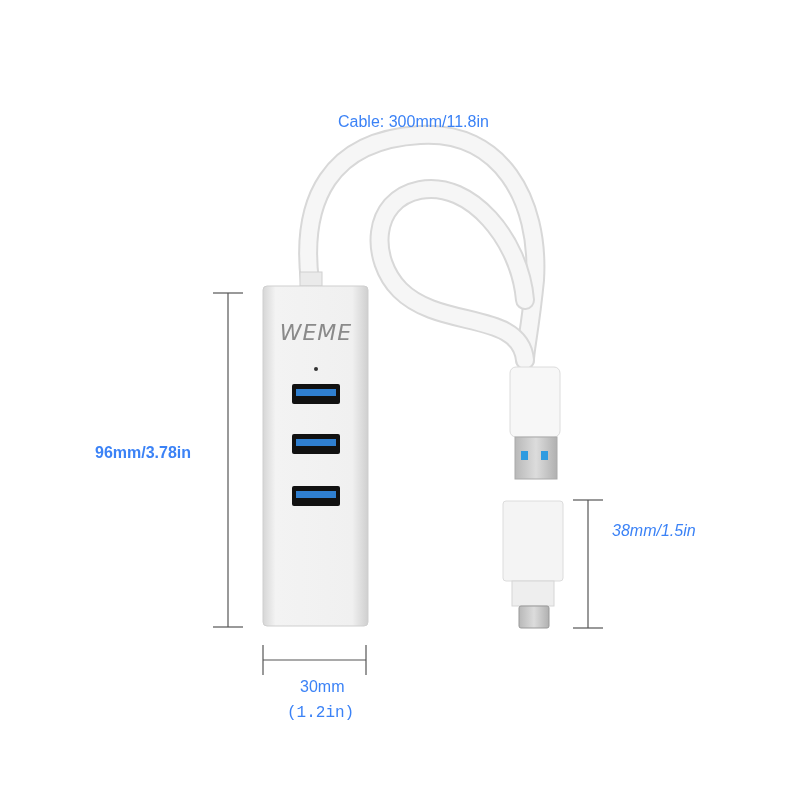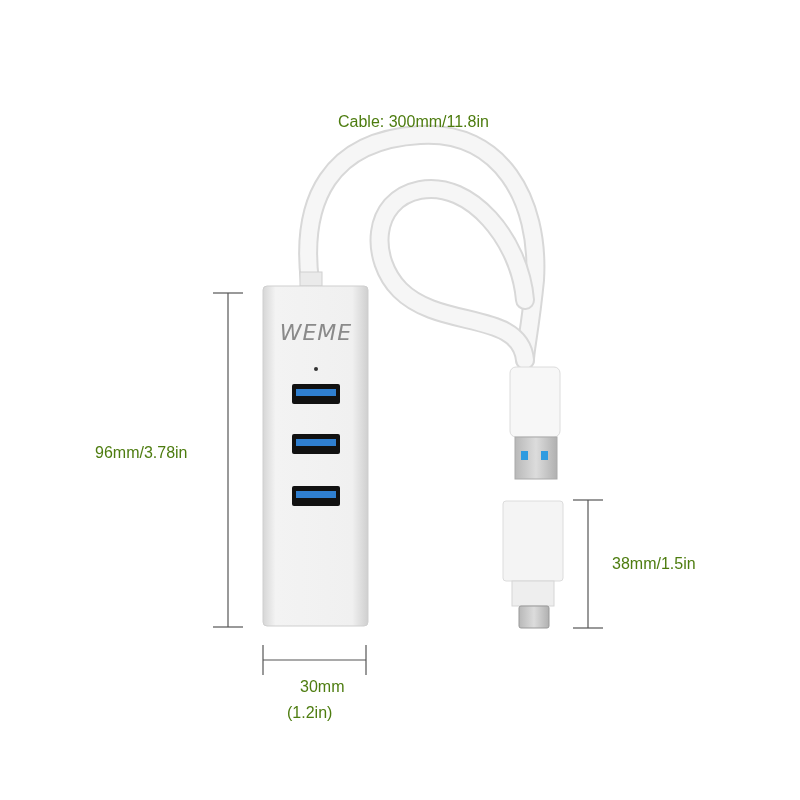--- a/index.html
+++ b/index.html
@@ -1,17 +1,17 @@
 <!DOCTYPE html>
 <html><head>
 <meta charset="utf-8">
 <style>
   html,body{margin:0;padding:0;background:#ffffff;}
   body{width:800px;height:800px;position:relative;overflow:hidden;font-family:"Liberation Sans",sans-serif;}
-  .lbl{position:absolute;color:#4d7c0f;font-size:16px;white-space:nowrap;}
+  .lbl{position:absolute;color:#3b82f6;font-size:16px;white-space:nowrap;}
   svg{position:absolute;left:0;top:0;}
 </style>
 </head>
 <body>
 
 <svg width="800" height="800" viewBox="0 0 800 800">
   <defs>
     <linearGradient id="hubGrad" x1="0" x2="1" y1="0" y2="0">
       <stop offset="0" stop-color="#d6d6d6"></stop>
       <stop offset="0.12" stop-color="#f3f3f3"></stop>
@@ -73,16 +73,16 @@
     <line x1="263" y1="660" x2="366" y2="660"></line>
     <line x1="366" y1="645" x2="366" y2="675"></line>
 
     <line x1="573" y1="500" x2="603" y2="500"></line>
     <line x1="588" y1="500" x2="588" y2="628"></line>
     <line x1="573" y1="628" x2="603" y2="628"></line>
   </g>
 </svg>
 
 <div class="lbl" style="left:338px;top:113px;">Cable: 300mm/11.8in</div>
-<div class="lbl" style="left:95px;top:444px;">96mm/3.78in</div>
+<div class="lbl" style="left:95px;top:444px;font-weight:bold;">96mm/3.78in</div>
 <div class="lbl" style="left:300px;top:678px;">30mm</div>
-<div class="lbl" style="left:287px;top:704px;">(1.2in)</div>
-<div class="lbl" style="left:612px;top:555px;">38mm/1.5in</div>
+<div class="lbl" style="left:287px;top:704px;font-family:Liberation Mono, monospace;">(1.2in)</div>
+<div class="lbl" style="left:612px;top:522px;font-style:italic;">38mm/1.5in</div>
 
 </body></html>

